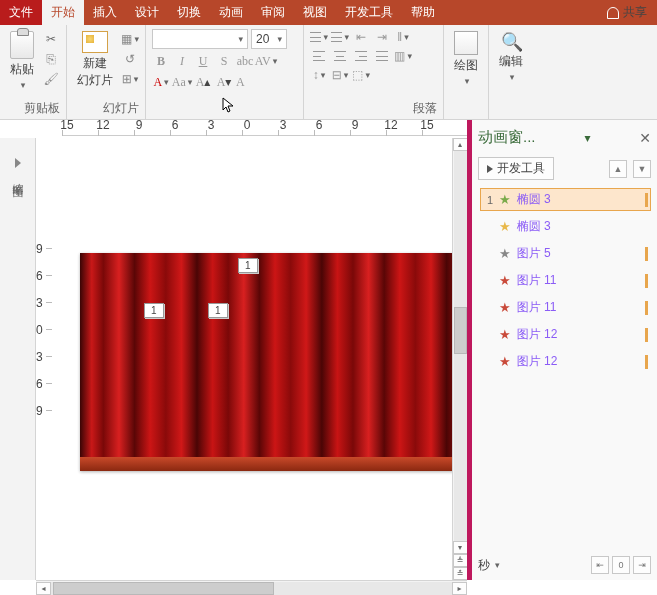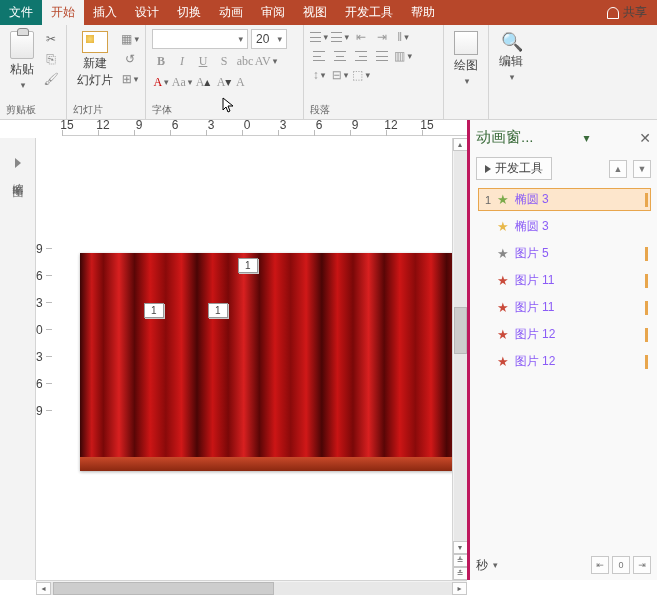--- a/index.html
+++ b/index.html
@@ -1,27 +1,27 @@
 <!DOCTYPE html>
 <html><head>
 <meta charset="utf-8">
 <style>
 *{box-sizing:border-box;margin:0;padding:0;font-family:"Microsoft YaHei","Segoe UI",sans-serif;font-size:12px;color:#444}
 body{width:657px;height:595px;background:#fff;overflow:hidden;position:relative}
 .tabbar{height:25px;background:#b7472a;display:flex;align-items:stretch}
 .tab{padding:0 9px;display:flex;align-items:center;color:#fff;cursor:pointer}
-.tab.file{background:#0f766e}
+.tab.file{background:#b91c1c}
 .tab.active{background:#f3f3f3;color:#b7472a}
 .tellme{display:flex;align-items:center;gap:4px;padding:0 8px;color:#fff}
 .share{margin-left:auto;display:flex;align-items:center;gap:4px;padding:0 10px;color:#fff}
 .bulb{width:12px;height:12px;border:1px solid #fff;border-radius:50%;position:relative}
 .person{width:12px;height:12px;border:1px solid #fff;border-radius:50% 50% 0 0;position:relative}
 .ribbon{height:95px;background:#f3f3f3;border-bottom:1px solid #d4d4d4;display:flex}
 .group{border-right:1px solid #d4d4d4;padding:4px 6px 2px;display:flex;flex-direction:column;justify-content:space-between}
-.group-label{text-align:left;color:#666;font-size:10px;padding-top:1px}
+.group-label{text-align:right;color:#666;font-size:12px;padding-top:1px}
 .g-body{flex:1;display:flex;align-items:flex-start;gap:4px}
 .bigbtn{display:flex;flex-direction:column;align-items:center;gap:2px;padding:2px 4px;cursor:pointer}
 .clip-icon{width:24px;height:28px;background:linear-gradient(#fff,#e8e8e8);border:1px solid #bbb;border-radius:2px;position:relative}
 .clip-icon:before{content:"";position:absolute;top:-4px;left:6px;width:10px;height:6px;border:1px solid #888;border-radius:3px 3px 0 0;background:#ddd}
 .mini-col{display:flex;flex-direction:column;gap:4px;padding-top:2px}
 .mini{width:18px;height:16px;display:flex;align-items:center;justify-content:center;color:#888;cursor:pointer}
 .scissors{color:#666}
 .slide-icon{width:26px;height:22px;border:1px solid #d4a147;background:#fff;position:relative}
 .slide-icon:before{content:"";position:absolute;top:3px;left:3px;width:8px;height:8px;background:radial-gradient(circle,#f7d774,#e8b339)}
 .arrow-dn{font-size:9px;color:#666;margin-left:2px}
@@ -42,21 +42,21 @@
 .canvas-area{position:absolute;top:138px;left:36px;right:190px;bottom:15px;background:#fff;overflow:hidden}
 .ruler-v{position:absolute;left:10px;top:110px;width:16px;display:flex;flex-direction:column;font-size:10px;color:#666}
 .vtick{height:27px;border-top:1px solid #bbb;width:6px;position:relative}
 .vtick span{position:absolute;left:-10px;top:-7px}
 .slide{position:absolute;left:44px;top:115px;width:390px;height:218px;background:linear-gradient(90deg,#3a0505 0%,#c91818 3%,#7a0808 6%,#d82020 10%,#5a0606 14%,#cc1515 18%,#8a0a0a 22%,#d01818 26%,#4a0505 30%,#c81414 34%,#7a0808 38%,#d82020 42%,#5a0606 46%,#cc1515 50%,#8a0a0a 54%,#d01818 58%,#4a0505 62%,#c81414 66%,#7a0808 70%,#d82020 74%,#5a0606 78%,#cc1515 82%,#8a0a0a 86%,#d01818 90%,#4a0505 94%,#c81414 100%);box-shadow:0 1px 3px rgba(0,0,0,.3)}
 .slide:after{content:"";position:absolute;bottom:0;left:0;right:0;height:14px;background:linear-gradient(#c94a2a,#8a2810)}
 .tag{position:absolute;background:#fff;border:1px solid #999;padding:1px 6px;font-size:10px;box-shadow:1px 1px 0 #ccc}
 .tag.t1{left:158px;top:5px}
 .tag.t2{left:64px;top:50px}
 .tag.t3{left:128px;top:50px}
-.pane{position:absolute;top:120px;right:0;width:190px;bottom:15px;background:#f9f9f9;border-left:3px solid #be185d;padding:8px 6px}
+.pane{position:absolute;top:120px;right:0;width:190px;bottom:15px;background:#f9f9f9;border-left:5px solid #be185d;padding:8px 6px}
 .pane-hdr{display:flex;align-items:center;justify-content:space-between;margin-bottom:10px}
 .pane-title{color:#3a6b3a;font-size:15px}
 .pane-close{color:#666;font-size:14px;cursor:pointer}
 .play-row{display:flex;gap:6px;margin-bottom:8px;align-items:center}
 .play-btn{border:1px solid #c8c8c8;background:#fdfdfd;padding:2px 8px;display:flex;align-items:center;gap:4px;cursor:pointer;font-size:11px}
 .tri{width:0;height:0;border-left:6px solid #555;border-top:4px solid transparent;border-bottom:4px solid transparent}
 .nav-btn{width:18px;height:18px;border:1px solid #c8c8c8;background:#fdfdfd;display:flex;align-items:center;justify-content:center;font-size:9px;color:#777;cursor:pointer}
 .anim-list{display:flex;flex-direction:column;gap:4px;padding-left:2px}
 .anim-item{display:flex;align-items:center;gap:6px;padding:2px 2px;cursor:pointer;border:1px solid transparent}
 .anim-item.sel{background:#fde6cc;border:1px solid #e8a64d}
@@ -154,21 +154,20 @@
         <div class="fbtn">AV<span class="arrow-dn">▾</span></div>
       </div>
       <div class="font-row">
         <div class="fbtn" style="color:#c00">A<span class="arrow-dn">▾</span></div>
         <div class="fbtn">Aa<span class="arrow-dn">▾</span></div>
         <div class="fbtn">A<sup>▴</sup></div>
         <div class="fbtn">A<sup>▾</sup></div>
         <div class="fbtn">A⃠</div>
       </div>
     </div>
-    <div class="group-label">字体</div>
   </div>
 
   <div class="group" style="min-width:140px">
     <div>
       <div class="para-row">
         <div class="pbtn">
             <div class="lines">
               <span></span>
               <span></span>
               <span></span>

